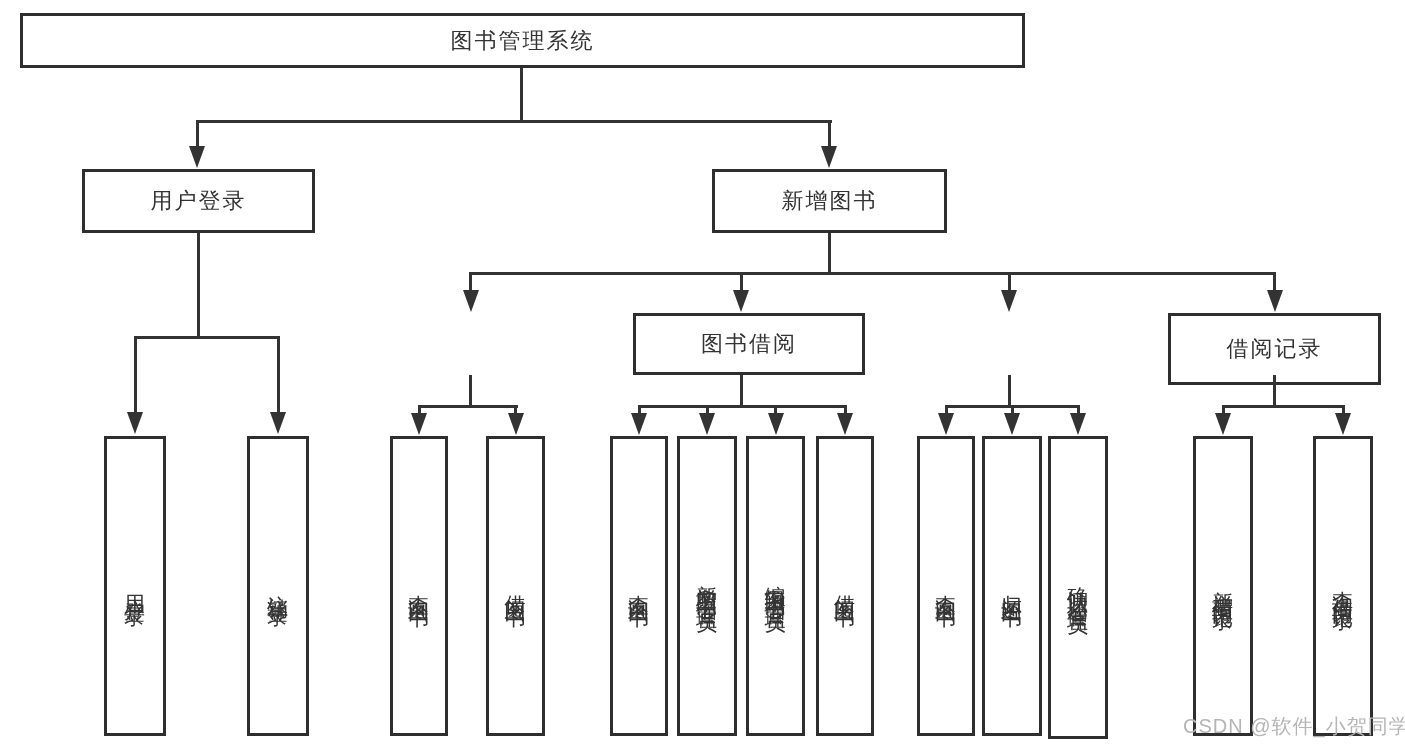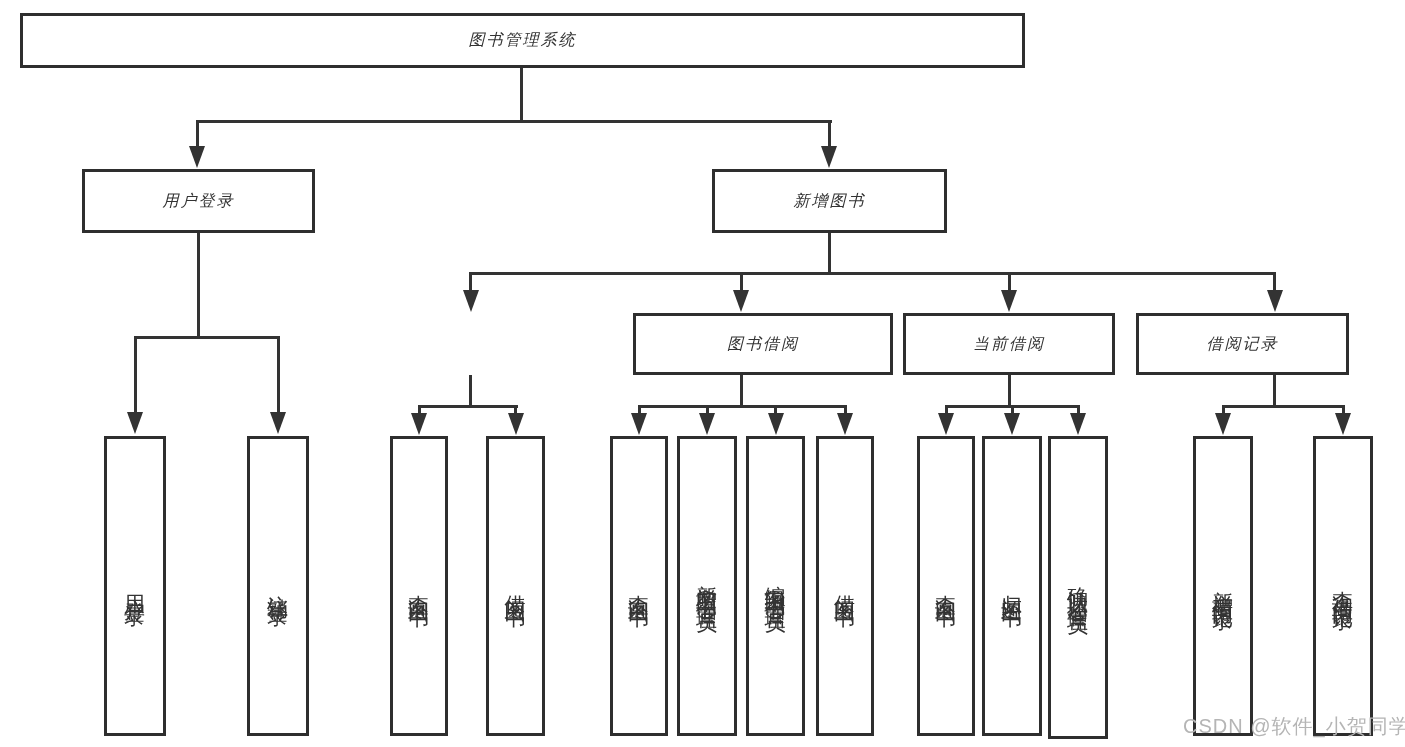--- a/index.html
+++ b/index.html
@@ -4,21 +4,21 @@
 <style>
   html,body{margin:0;padding:0;background:#fff;}
   .canvas{
     position:relative;width:1405px;height:747px;background:#ffffff;
     font-family:"Liberation Sans","DejaVu Sans",sans-serif;overflow:hidden;
   }
   .box{
     position:absolute;box-sizing:border-box;border:3px solid #2e2e2e;background:#fff;
     display:flex;align-items:center;justify-content:center;color:#333;
   }
-  .box.h span{font-size:16px;letter-spacing:2px;white-space:nowrap;font-style:italic;}
+  .box.h span{font-size:22px;letter-spacing:2px;white-space:nowrap;}
   .box.v span{
     writing-mode:vertical-rl;text-orientation:mixed;
     font-size:21px;letter-spacing:4px;line-height:1;white-space:nowrap;
   }
   .vl{position:absolute;width:3px;background:#333;}
   .hl{position:absolute;height:3px;background:#333;}
   .ah{
     position:absolute;width:0;height:0;
     border-left:8px solid transparent;border-right:8px solid transparent;
     border-top:22px solid #333;
@@ -37,27 +37,24 @@
     <span>图书管理系统</span>
   </div>
 
   <div class="box h" style="left:82px;top:169px;width:233px;height:64px">
     <span>用户登录</span>
   </div>
   <div class="box h" style="left:712px;top:169px;width:235px;height:64px">
     <span>新增图书</span>
   </div>
 
-  <div class="box h" style="left:633px;top:313px;width:260px;height:62px">
+  <div class="box h" style="left:633px;top:313px;width:232px;height:62px">
     <span>图书借阅</span>
   </div>
-  <div class="box h" style="left:903px;top:313px;width:212px;height:62px">
-    <span>当前借阅</span>
-  </div>
-  <div class="box h" style="left:1136px;top:313px;width:213px;height:62px">
+  <div class="box h" style="left:1168px;top:313px;width:213px;height:72px">
     <span>借阅记录</span>
   </div>
 
   <div class="box v" style="left:104px;top:436px;width:62px;height:300px">
     <span>用户登录</span>
   </div>
   <div class="box v" style="left:247px;top:436px;width:62px;height:300px">
     <span>注销登录</span>
   </div>
 

